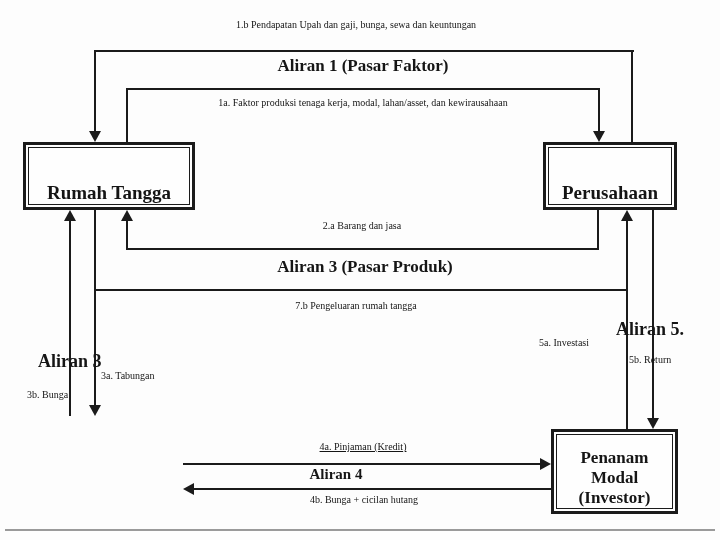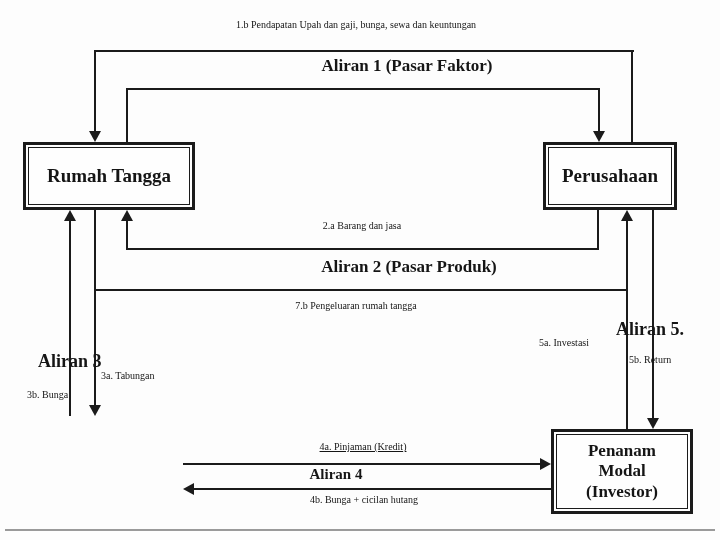--- a/index.html
+++ b/index.html
@@ -24,21 +24,21 @@
     padding: 2px;
     box-sizing: border-box;
     z-index: 2;
   }
   .node-inner {
     width: 100%;
     height: 100%;
     border: 1px solid #1b1b1b;
     box-sizing: border-box;
     display: flex;
-    align-items: center;
+    align-items: flex-end;
     justify-content: center;
     text-align: center;
   }
   .node-label {
     font-weight: bold;
     white-space: pre-line;
     line-height: 1.18;
   }
   .fs-19 { font-size: 19px; }
   .fs-17 { font-size: 17px; }
@@ -56,21 +56,21 @@
   .arr.up    { border-left: 6px solid transparent; border-right: 6px solid transparent; border-bottom: 11px solid #1b1b1b; }
   .arr.right { border-top: 6px solid transparent; border-bottom: 6px solid transparent; border-left: 11px solid #1b1b1b; }
   .arr.left  { border-top: 6px solid transparent; border-bottom: 6px solid transparent; border-right: 11px solid #1b1b1b; }
   
   .lbl {
     position: absolute;
     font-size: 10px;
     white-space: nowrap;
     z-index: 3;
   }
-  .lbl.heading-lg { font-weight: bold; font-size: 17px; margin-left: 44px; }
+  .lbl.heading-lg { font-weight: bold; font-size: 17px; }
   .lbl.heading-md { font-weight: bold; font-size: 15px; }
   .lbl.heading-sm { font-weight: bold; font-size: 18px; }
   .center { transform: translateX(-50%); }
   
   .bottom-rule {
     position: absolute;
     height: 2px;
     background: #9a9a9a;
     z-index: 0;
   }
@@ -120,33 +120,34 @@
     </div>
   </div>
 
   <div class="node" style="left:543px; top:142px; width:134px; height:68px;">
     <div class="node-inner">
       <span class="node-label fs-19">Perusahaan</span>
     </div>
   </div>
 
 
-  <div class="node" style="left:551px; top:429px; width:142px; height:85px;">
+  <div class="node" style="left:551px; top:429px; width:127px; height:85px;">
     <div class="node-inner">
       <span class="node-label fs-17">Penanam
 Modal
 (Investor)</span>
     </div>
   </div>
 
   <div class="lbl center" style="left:356px; top:19px;">1.b Pendapatan Upah dan gaji, bunga, sewa dan keuntungan</div>
   <div class="lbl heading-lg center" style="left:363px; top:56px;">Aliran 1 (Pasar Faktor)</div>
+  <div class="lbl center" style="left:363px; top:97px;">1a. Faktor produksi tenaga kerja, modal, lahan/asset, dan kewirausahaan</div>
 
   <div class="lbl center" style="left:362px; top:220px;">2.a Barang dan jasa</div>
-  <div class="lbl heading-lg center" style="left:365px; top:257px;">Aliran 2 (Pasar Produk)</div>
+  <div class="lbl heading-lg center" style="left:365px; top:257px;">Aliran 3 (Pasar Produk)</div>
   <div class="lbl center" style="left:356px; top:300px;">7.b Pengeluaran rumah tangga</div>
 
   <div class="lbl heading-sm" style="left:38px; top:351px;">Aliran 3</div>
   <div class="lbl" style="left:101px; top:370px;">3a. Tabungan</div>
   <div class="lbl" style="left:27px; top:389px;">3b. Bunga</div>
 
   <div class="lbl heading-sm" style="left:616px; top:319px;">Aliran 5.</div>
   <div class="lbl" style="left:539px; top:337px;">5a. Investasi</div>
   <div class="lbl" style="left:629px; top:354px;">5b. Return</div>
 

